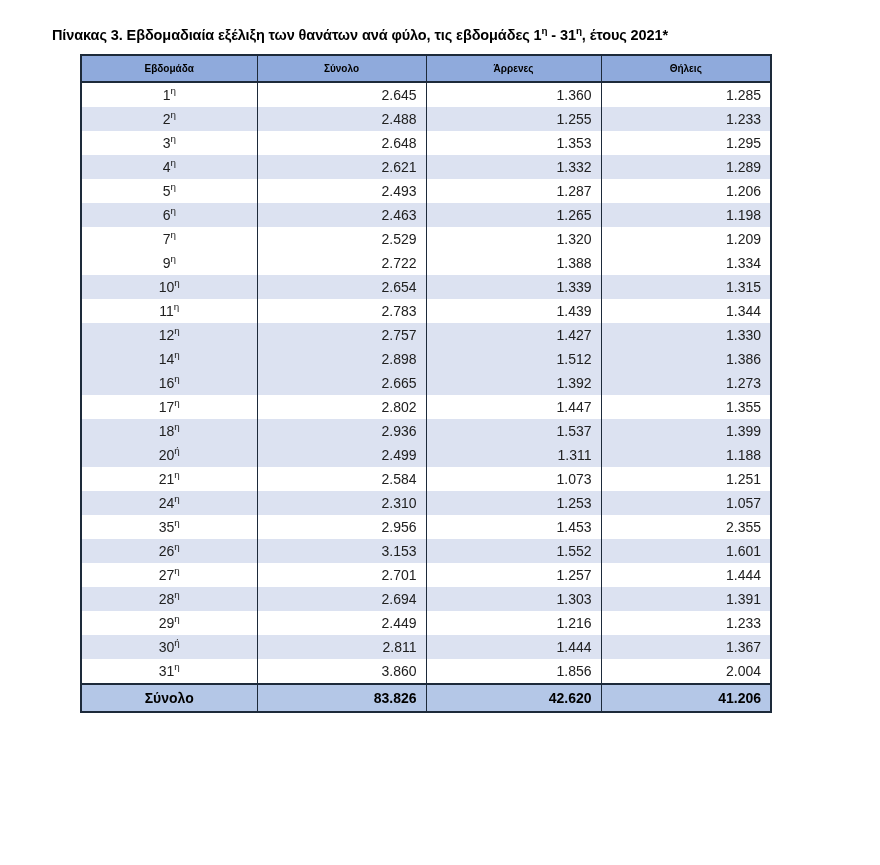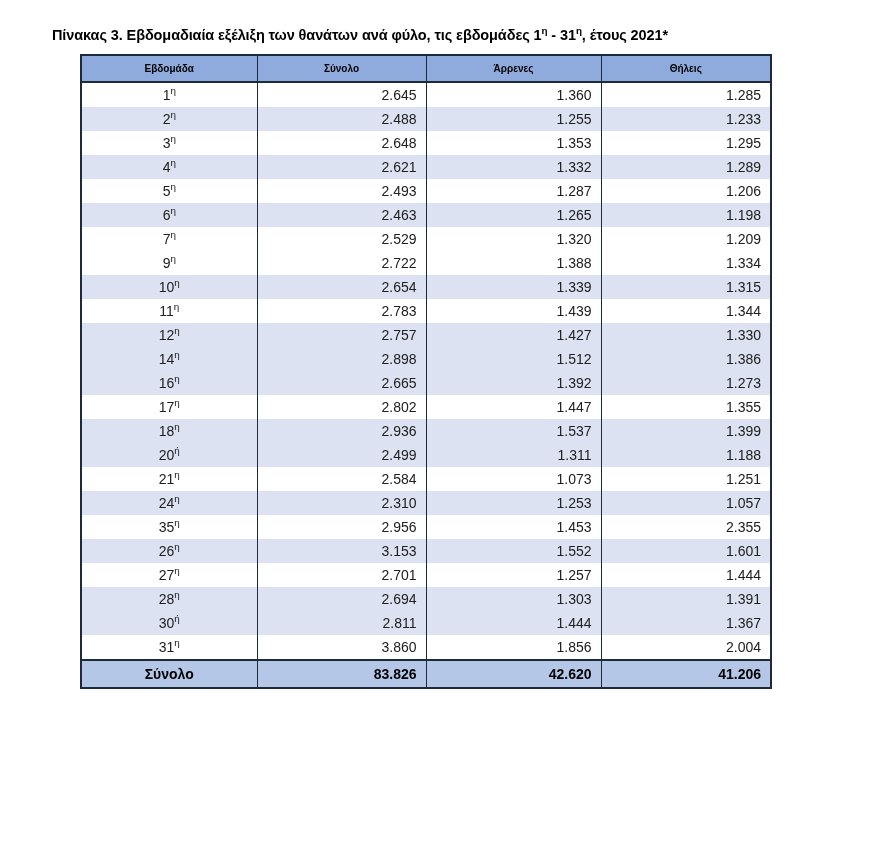--- a/index.html
+++ b/index.html
@@ -253,20 +253,26 @@
           <td class="num">2.701</td>
           <td class="num">1.257</td>
           <td class="num">1.444</td>
         </tr>
         <tr class="band">
           <td class="week"><span>28</span><sup>η</sup></td>
           <td class="num">2.694</td>
           <td class="num">1.303</td>
           <td class="num">1.391</td>
         </tr>
+        <tr class="plain">
+          <td class="week"><span>29</span><sup>η</sup></td>
+          <td class="num">2.449</td>
+          <td class="num">1.216</td>
+          <td class="num">1.233</td>
+        </tr>
         <tr class="band">
           <td class="week"><span>30</span><sup>ή</sup></td>
           <td class="num">2.811</td>
           <td class="num">1.444</td>
           <td class="num">1.367</td>
         </tr>
         <tr class="plain">
           <td class="week"><span>31</span><sup>η</sup></td>
           <td class="num">3.860</td>
           <td class="num">1.856</td>

